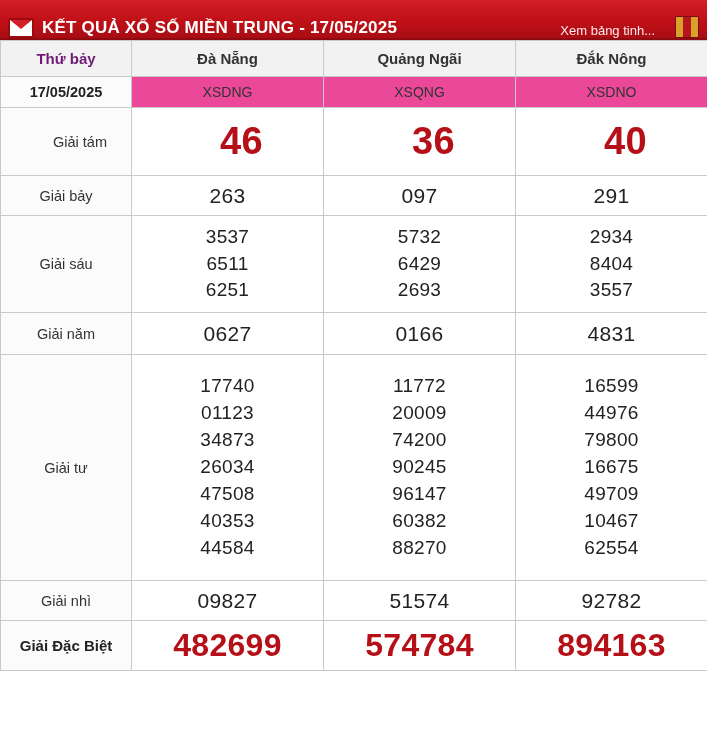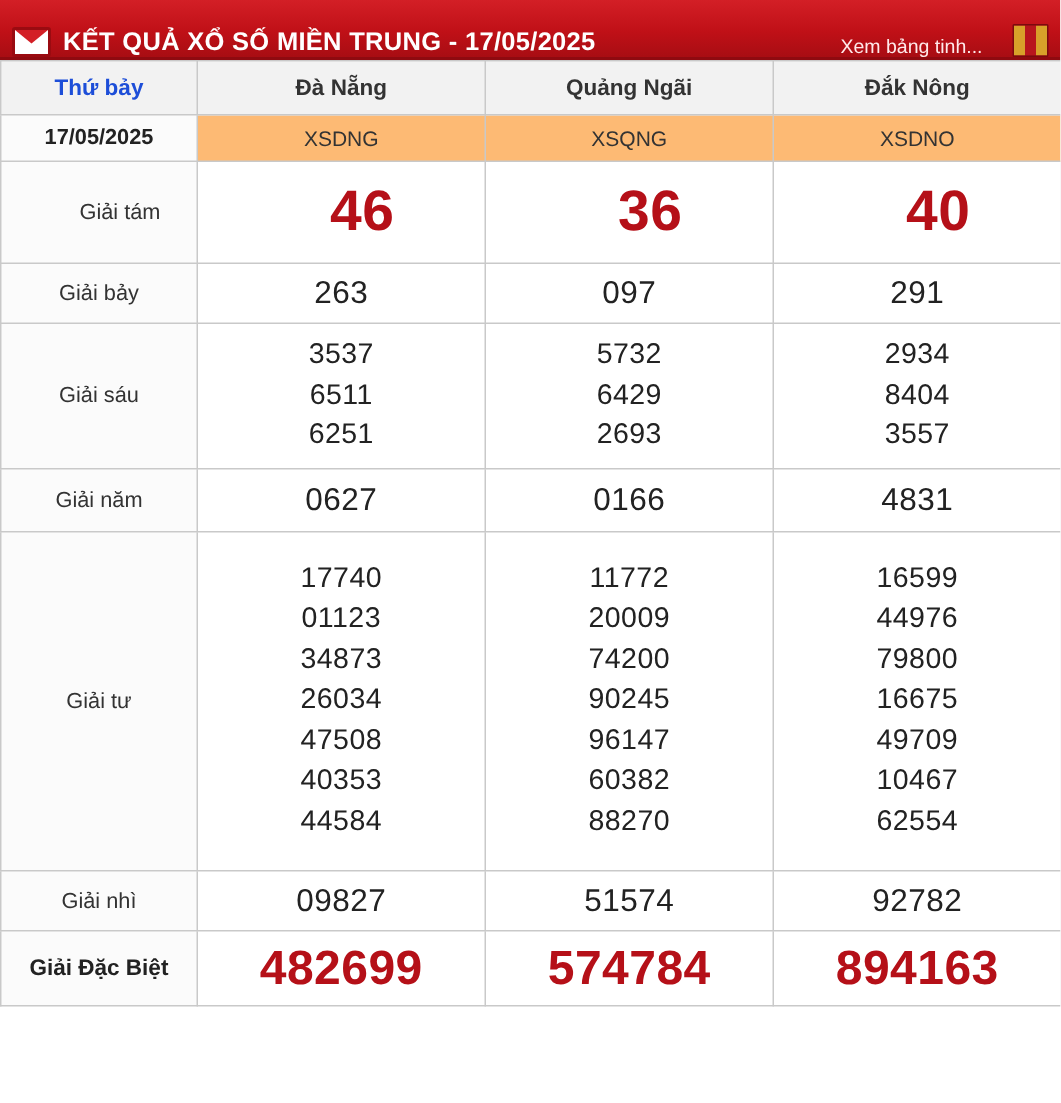--- a/index.html
+++ b/index.html
@@ -87,24 +87,24 @@
   col.c-label { width: 131px; }
   col.c-prov  { width: 192px; }
 
   .row-provinces th {
     background: #f2f2f2;
     height: 36px;
     font-size: 15px;
     font-weight: bold;
     color: #c0131a;
   }
-  .row-provinces th.lbl { color: #1d4ed8; }
+  .row-provinces th.lbl { color: #701a75; }
 
   .row-code td {
-    background: #fdba74;
+    background: #ec4899;
     height: 31px;
     font-size: 14px;
     color: #333;
   }
   .row-code td.lbl { font-weight: bold; color: #222; margin-left: 37px; }
 
   td.lbl {
     background: #fbfbfb;
     font-size: 14.5px;
     color: #222;

